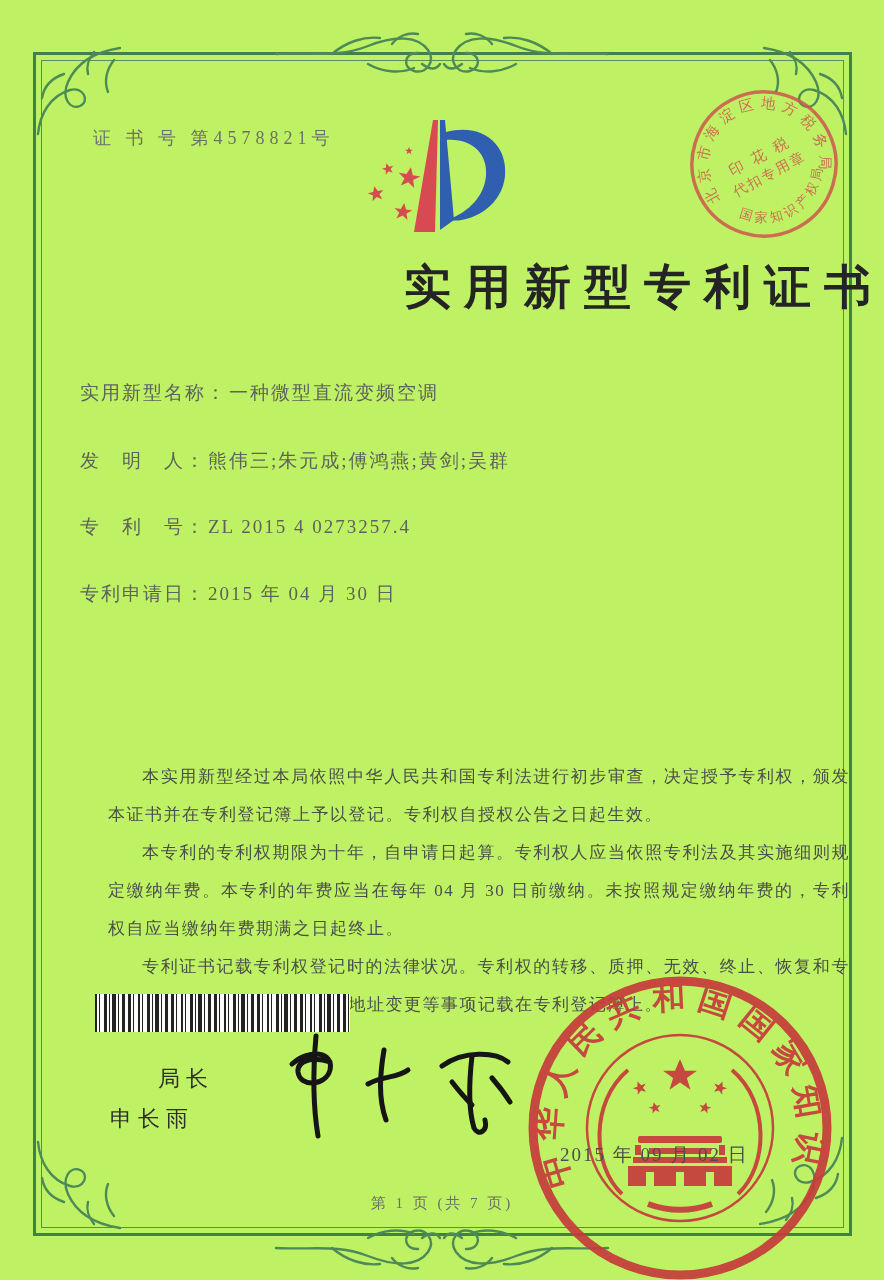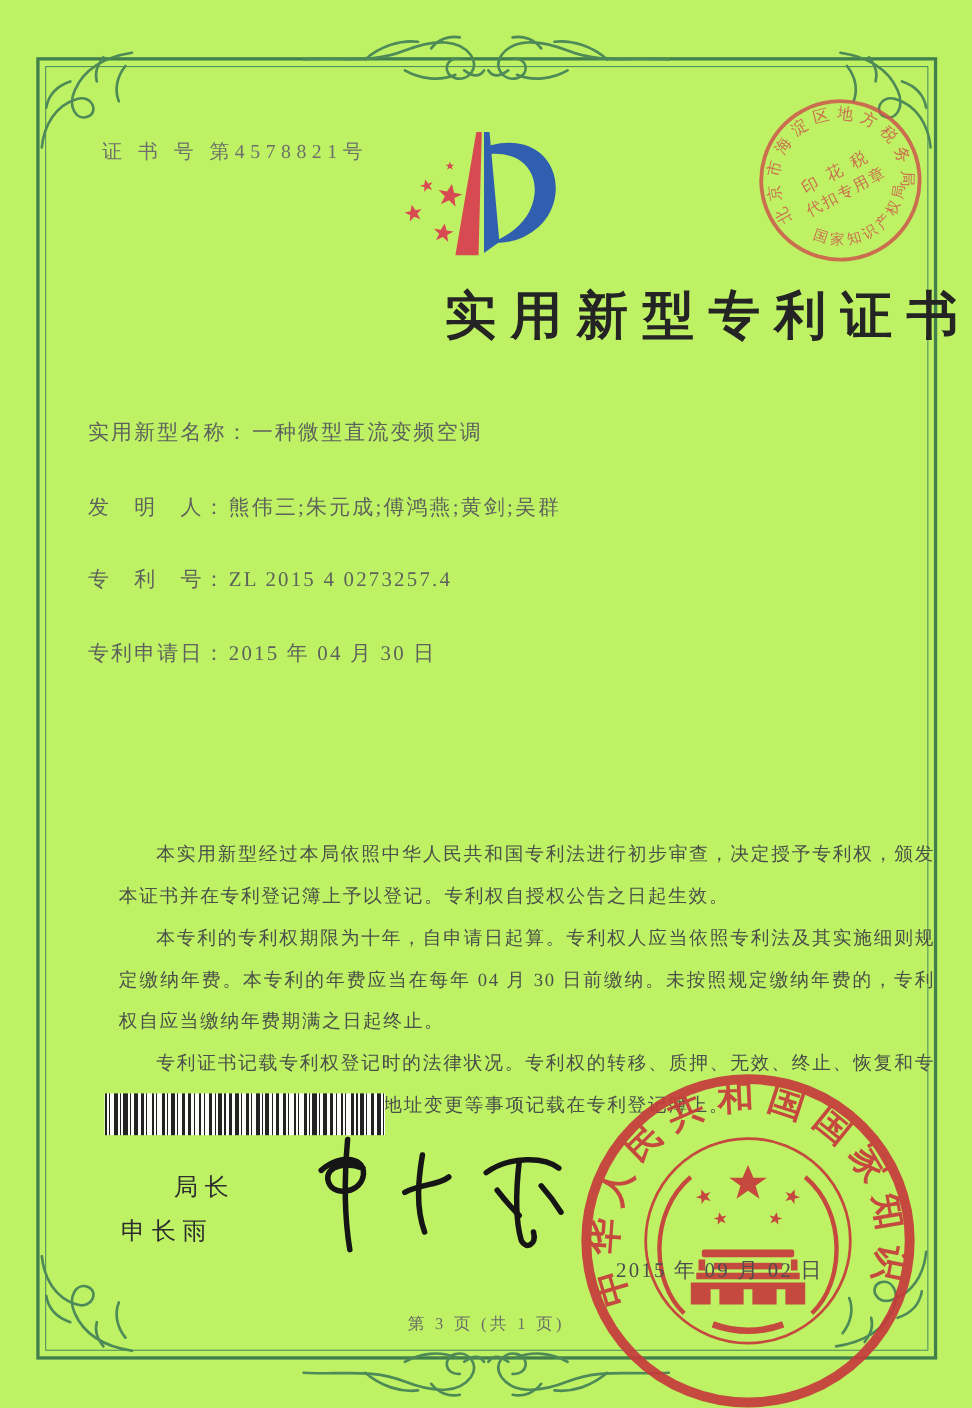--- a/index.html
+++ b/index.html
@@ -182,15 +182,15 @@
         <rect x="-45" y="17" width="6" height="10"></rect>
         <rect x="39" y="17" width="6" height="10"></rect>
         <rect x="-31" y="20" width="62" height="6"></rect>
         <rect x="-47" y="29" width="94" height="6"></rect>
         <path d="M -52 38 L 52 38 L 52 58 L -52 58 Z M -34 44 L -26 44 L -26 58 L -34 58 Z M -4 44 L 4 44 L 4 58 L -4 58 Z M 26 44 L 34 44 L 34 58 L 26 58 Z" fill-rule="evenodd"></path>
       </g>
     </g>
   </svg>
   <div class="seal-date">2015 年 09 月 02 日</div>
 
-  <div class="footer">第 3 页 (共 1 页)</div>
+  <div class="footer">第 1 页 (共 7 页)</div>
 
 </div>
 
 </body></html>

